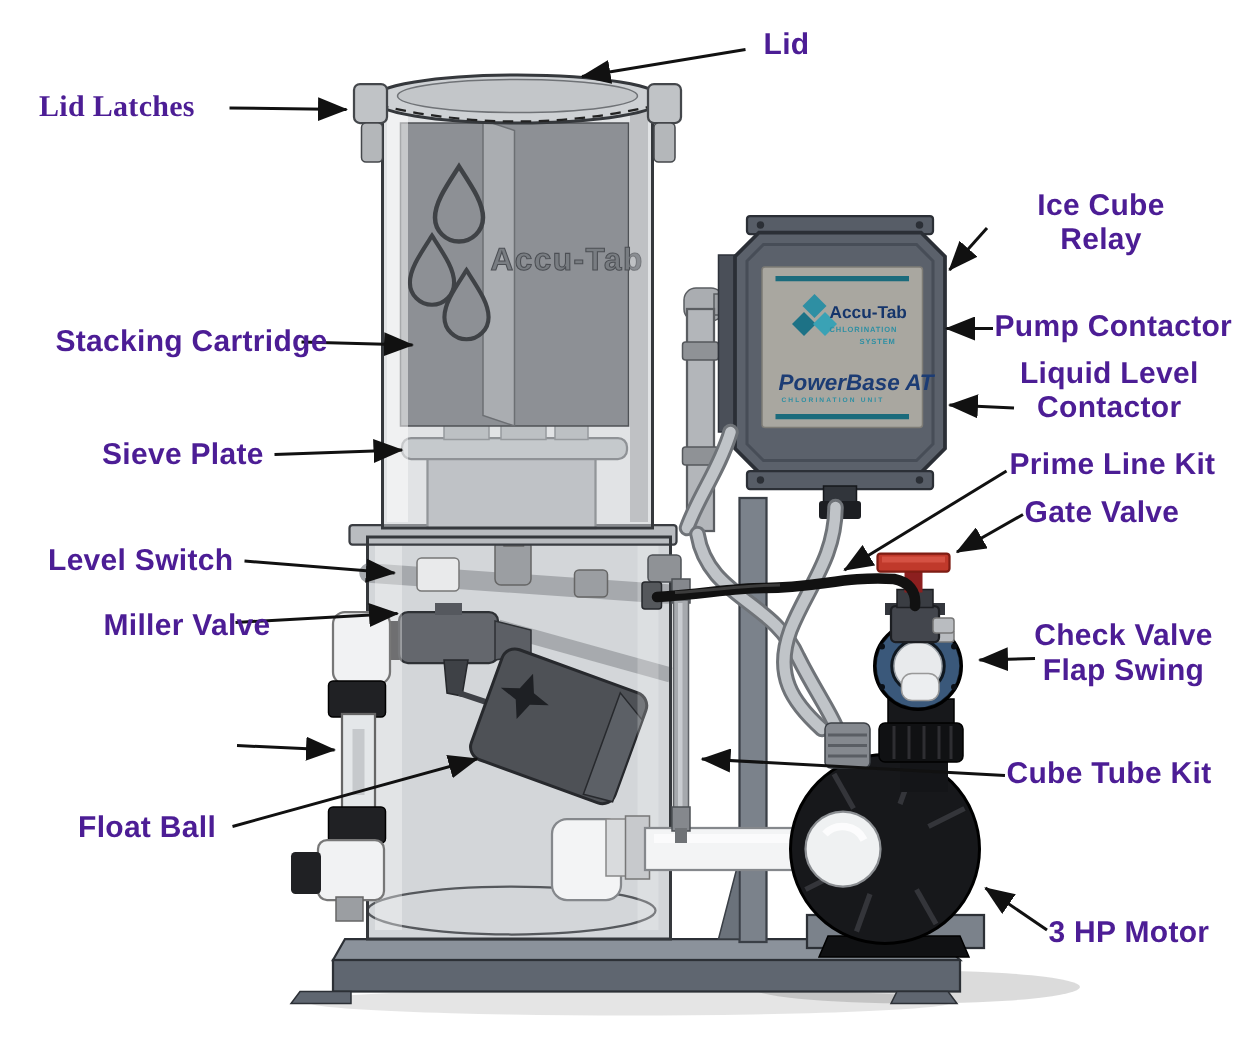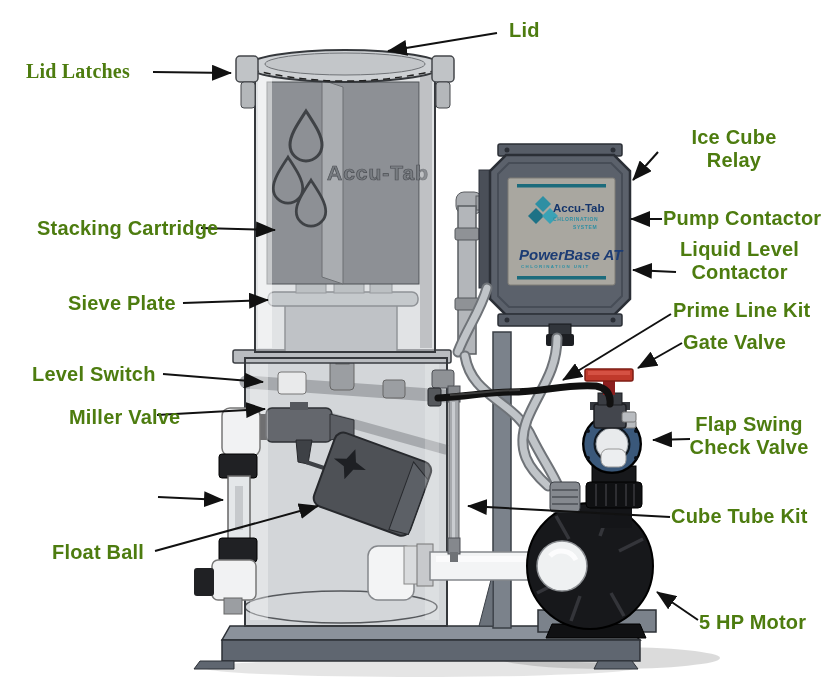--- a/index.html
+++ b/index.html
@@ -3,21 +3,21 @@
 <meta charset="utf-8">
 <style>
   html,body{margin:0;padding:0;background:#fff;}
   .stage{
     position:relative;width:827px;height:700px;background:#ffffff;
     font-family:"Liberation Sans", sans-serif;overflow:hidden;
   }
   .stage svg{position:absolute;left:0;top:0;}
   .lbl{
     position:absolute;font-weight:bold;font-size:20px;line-height:23px;
-    color:#4d7c0f;white-space:nowrap;letter-spacing:0.2px;
+    color:#4c1d95;white-space:nowrap;letter-spacing:0.2px;
   }
   .lbl.center{text-align:center;}
   .emboss{
     font-weight:bold;letter-spacing:1px;
     fill:#797d82;stroke:#4c4f54;stroke-width:0.7px;
   }
   .panel-brand{font-weight:bold;fill:#15356b;}
   .panel-tiny{font-weight:bold;fill:#2e8fa3;}
   .panel-product{font-weight:bold;font-style:italic;fill:#1c3c74;}
 </style>
@@ -287,19 +287,19 @@
   <div>Relay</div>
 </div>
 <div class="lbl" style="left:663px;top:207px;">Pump Contactor</div>
 <div class="lbl center" style="left:662px;top:238px;width:155px;">
   <div>Liquid Level</div>
   <div>Contactor</div>
 </div>
 <div class="lbl" style="left:673px;top:299px;">Prime Line Kit</div>
 <div class="lbl" style="left:683px;top:331px;">Gate Valve</div>
 <div class="lbl center" style="left:670px;top:413px;width:158px;">
+  <div>Check Valve</div>
   <div>Flap Swing</div>
-  <div>Check Valve</div>
 </div>
 <div class="lbl" style="left:671px;top:505px;">Cube Tube Kit</div>
-<div class="lbl" style="left:699px;top:611px;">5 HP Motor</div>
+<div class="lbl" style="left:699px;top:611px;">3 HP Motor</div>
 
 </div>
 
 </body></html>

